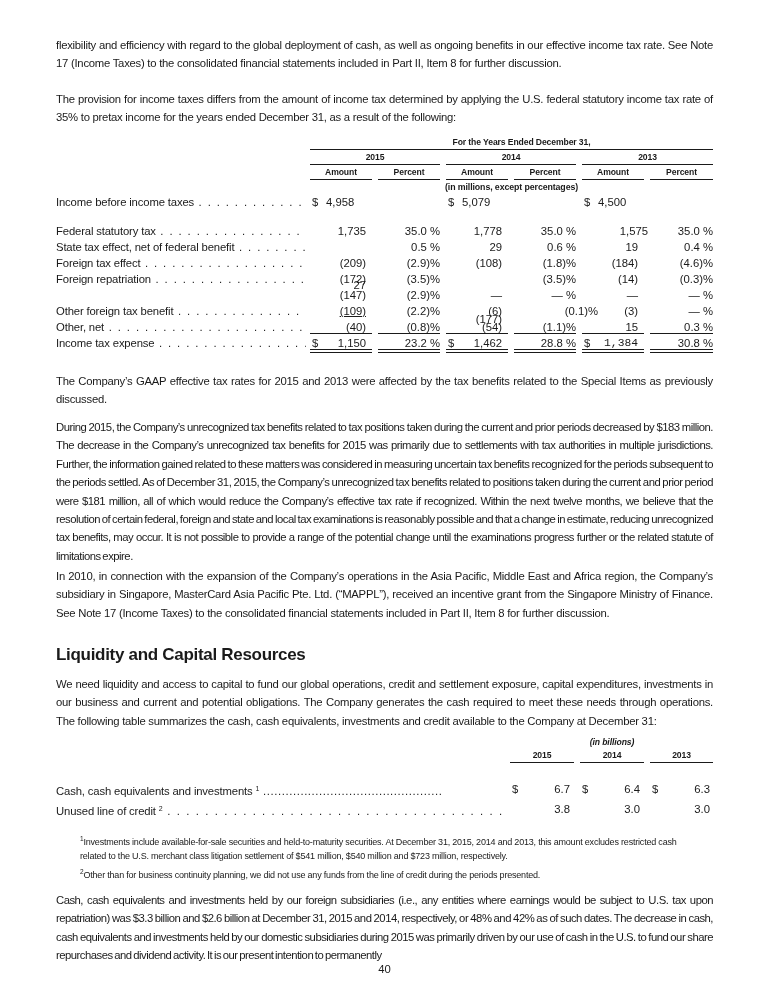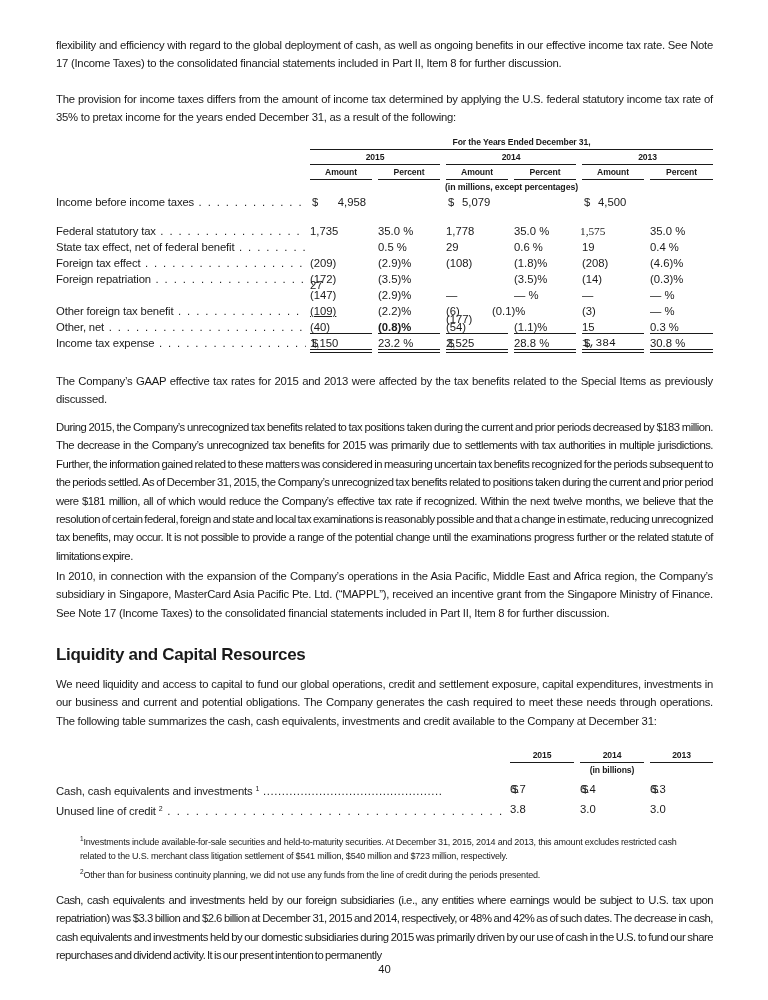--- a/index.html
+++ b/index.html
@@ -18,21 +18,21 @@
     position: absolute; left: 0; margin: 0;
     font-size: 17px; font-weight: bold; letter-spacing: -0.3px;
   }
   
   .tt { position: absolute; left: 0; width: 657px; font-size: 11.3px; }
   .hdr { position: absolute; font-size: 8.6px; font-weight: bold; text-align: center; letter-spacing: -0.1px; }
   .rule { position: absolute; height: 0; border-top: 1.2px solid #1a1a1a; }
   .row { position: absolute; left: 0; width: 657px; height: 16px; line-height: 16px; }
   .lbl { position: absolute; left: 0; white-space: nowrap; overflow: hidden; letter-spacing: -0.15px; }
   .dots { color: #1a1a1a; letter-spacing: 1.4px; }
-  .cell { position: absolute; white-space: nowrap; }
+  .cell { position: absolute; text-align: right; white-space: nowrap; }
   .dollar { position: absolute; }
   .ul1 { position: absolute; height: 0; border-top: 1px solid #1a1a1a; }
   .ul2 { position: absolute; height: 2px; border-top: 1px solid #1a1a1a; border-bottom: 1px solid #1a1a1a; }
   .fn { position: absolute; font-size: 9px; line-height: 14px; letter-spacing: -0.2px; }
   .fn sup { font-size: 6.5px; vertical-align: 4px; }
   .lbl sup { font-size: 7px; vertical-align: 4px; }
   .pageno { position: absolute; left: 0; width: 657px; text-align: center; font-size: 11.3px; }
 </style>
 </head>
 <body>
@@ -64,53 +64,53 @@
     <div class="rule" style="left:390px;width:62px;top:179px;"></div>
     <div class="rule" style="left:458px;width:62px;top:179px;"></div>
     <div class="rule" style="left:526px;width:62px;top:179px;"></div>
     <div class="rule" style="left:594px;width:63px;top:179px;"></div>
 
     <div class="hdr" style="left:254px;width:403px;top:182px;font-size:8.8px;">(in millions, except percentages)</div>
 
     <div class="row" style="top:194px;">
       <div class="lbl" style="width:250px;"><span>Income before income taxes</span><span class="dots"> . . . . . . . . . . . . . . . .</span></div>
       <span class="dollar" style="left:256px;">$</span>
-      <span class="cell" style="left:270px;width:40px;text-align:right;">4,958</span>
+      <span class="cell" style="left:270px;width:40px;text-align:left;">4,958</span>
       <span class="dollar" style="left:392px;">$</span>
       <span class="cell" style="left:406px;width:40px;text-align:left;">5,079</span>
       <span class="dollar" style="left:528px;">$</span>
       <span class="cell" style="left:542px;width:40px;text-align:left;">4,500</span>
     </div>
 
     <div id="tax-rows">
         <div class="row" style="top: 223px;">
           <div class="lbl" style="width: 250px;"><span>Federal statutory tax</span><span class="dots"> . . . . . . . . . . . . . . . . . . . . . . . .</span></div>
           <span class="cell" style="left: 254px; width: 56px;">1,735</span>
           <span class="cell" style="left: 322px; width: 62px;">35.0 %</span>
           <span class="cell" style="left: 390px; width: 56px;">1,778</span>
           <span class="cell" style="left: 458px; width: 62px;">35.0 %</span>
-          <span class="cell" style="left: 524px; width: 56px; font-family: Liberation Serif, serif;">1,575</span>
+          <span class="cell" style="left: 536px; width: 56px;">1,575</span>
           <span class="cell" style="left: 594px; width: 63px;">35.0 %</span>
         </div>
         <div class="row" style="top: 239px;">
           <div class="lbl" style="width: 250px;"><span>State tax effect, net of federal benefit</span><span class="dots"> . . . . . . . . .</span></div>
           <span class="cell" style="left: 254px; width: 56px; margin-top: 38px;">27</span>
           <span class="cell" style="left: 322px; width: 62px;">0.5 %</span>
           <span class="cell" style="left: 390px; width: 56px;">29</span>
           <span class="cell" style="left: 458px; width: 62px;">0.6 %</span>
           <span class="cell" style="left: 526px; width: 56px;">19</span>
           <span class="cell" style="left: 594px; width: 63px;">0.4 %</span>
         </div>
         <div class="row" style="top: 255px;">
           <div class="lbl" style="width: 250px;"><span>Foreign tax effect</span><span class="dots"> . . . . . . . . . . . . . . . . . . . . . . . . . . .</span></div>
           <span class="cell" style="left: 254px; width: 56px;">(209)</span>
           <span class="cell" style="left: 322px; width: 62px;">(2.9)%</span>
           <span class="cell" style="left: 390px; width: 56px;">(108)</span>
           <span class="cell" style="left: 458px; width: 62px;">(1.8)%</span>
-          <span class="cell" style="left: 526px; width: 56px;">(208)</span>
+          <span class="cell" style="left: 526px; width: 56px;">(184)</span>
           <span class="cell" style="left: 594px; width: 63px;">(4.6)%</span>
         </div>
         <div class="row" style="top: 271px;">
           <div class="lbl" style="width: 250px;"><span>Foreign repatriation</span><span class="dots"> . . . . . . . . . . . . . . . . . . . . . . .</span></div>
           <span class="cell" style="left: 254px; width: 56px;">(172)</span>
           <span class="cell" style="left: 322px; width: 62px;">(3.5)%</span>
           <span class="cell" style="left: 390px; width: 56px; margin-top: 40px;">(177)</span>
           <span class="cell" style="left: 458px; width: 62px;">(3.5)%</span>
           <span class="cell" style="left: 526px; width: 56px;">(14)</span>
           <span class="cell" style="left: 594px; width: 63px;">(0.3)%</span>
@@ -121,49 +121,49 @@
           <span class="cell" style="left: 390px; width: 56px;">—</span>
           <span class="cell" style="left: 458px; width: 62px;">— %</span>
           <span class="cell" style="left: 526px; width: 56px;">—</span>
           <span class="cell" style="left: 594px; width: 63px;">— %</span>
         </div>
         <div class="row" style="top: 303px;">
           <div class="lbl" style="width: 250px;"><span>Other foreign tax benefit</span><span class="dots"> . . . . . . . . . . . . . . . . . . . .</span></div>
           <span class="cell" style="left: 254px; width: 56px; text-decoration: underline;">(109)</span>
           <span class="cell" style="left: 322px; width: 62px;">(2.2)%</span>
           <span class="cell" style="left: 390px; width: 56px;">(6)</span>
-          <span class="cell" style="left: 436px; width: 62px;">(0.1)%</span>
+          <span class="cell" style="left: 480px; width: 62px;">(0.1)%</span>
           <span class="cell" style="left: 526px; width: 56px;">(3)</span>
           <span class="cell" style="left: 594px; width: 63px;">— %</span>
         </div>
         <div class="row" style="top: 319px;">
           <div class="lbl" style="width: 250px;"><span>Other, net</span><span class="dots"> . . . . . . . . . . . . . . . . . . . . . . . . . . . . . . . . .</span></div>
           <span class="cell" style="left: 254px; width: 56px;">(40)</span>
-          <span class="cell" style="left: 322px; width: 62px; font-weight: bold;">(0.8)%</span>
+          <span class="cell" style="left: 322px; width: 62px;">(0.8)%</span>
           <span class="cell" style="left: 390px; width: 56px;">(54)</span>
           <span class="cell" style="left: 458px; width: 62px;">(1.1)%</span>
           <span class="cell" style="left: 526px; width: 56px;">15</span>
           <span class="cell" style="left: 594px; width: 63px;">0.3 %</span>
         </div>
       </div>
 
     <div class="ul1" style="left:254px;width:62px;top:333px;"></div>
     <div class="ul1" style="left:322px;width:62px;top:333px;"></div>
     <div class="ul1" style="left:390px;width:62px;top:333px;"></div>
     <div class="ul1" style="left:458px;width:62px;top:333px;"></div>
     <div class="ul1" style="left:526px;width:62px;top:333px;"></div>
     <div class="ul1" style="left:594px;width:63px;top:333px;"></div>
 
     <div class="row" style="top:335px;">
       <div class="lbl" style="width:250px;"><span>Income tax expense</span><span class="dots"> . . . . . . . . . . . . . . . . . . . . . .</span></div>
       <span class="dollar" style="left:256px;">$</span>
       <span class="cell" style="left:254px;width:56px;">1,150</span>
       <span class="cell" style="left:322px;width:62px;">23.2 %</span>
       <span class="dollar" style="left:392px;">$</span>
-      <span class="cell" style="left:390px;width:56px;">2,525</span>
+      <span class="cell" style="left:390px;width:56px;">1,462</span>
       <span class="cell" style="left:458px;width:62px;">28.8 %</span>
       <span class="dollar" style="left:528px;">$</span>
       <span class="cell" style="left:526px;width:56px;font-family:Liberation Mono, monospace;">1,384</span>
       <span class="cell" style="left:594px;width:63px;">30.8 %</span>
     </div>
     <div class="ul2" style="left:254px;width:62px;top:349px;"></div>
     <div class="ul2" style="left:322px;width:62px;top:349px;"></div>
     <div class="ul2" style="left:390px;width:62px;top:349px;"></div>
     <div class="ul2" style="left:458px;width:62px;top:349px;"></div>
     <div class="ul2" style="left:526px;width:62px;top:349px;"></div>
@@ -178,21 +178,21 @@
 
   <div class="p" style="top:675px;">We need liquidity and access to capital to fund our global operations, credit and settlement exposure, capital expenditures, investments in our business and current and potential obligations.  The Company generates the cash required to meet these needs through operations.  The following table summarizes the cash, cash equivalents, investments and credit available to the Company at December 31:</div>
 
   <div class="tt" style="top:0;">
     <div class="hdr" style="left:454px;width:64px;top:750px;">2015</div>
     <div class="hdr" style="left:524px;width:64px;top:750px;">2014</div>
     <div class="hdr" style="left:594px;width:63px;top:750px;">2013</div>
     <div class="rule" style="left:454px;width:64px;top:762px;"></div>
     <div class="rule" style="left:524px;width:64px;top:762px;"></div>
     <div class="rule" style="left:594px;width:63px;top:762px;"></div>
-    <div class="hdr" style="left:524px;width:64px;top:765px;">(in billions)</div>
+    <div class="hdr" style="left:524px;width:64px;top:737px;font-style:italic;">(in billions)</div>
 
     <div id="cash-rows">
         <div class="row" style="top: 781px;">
           <div class="lbl" style="width: 450px;"><span>Cash, cash equivalents and investments</span><span> </span><sup>1</sup><span class="dots" style="letter-spacing: 0.6px;"> ................................................</span></div>
           <span class="dollar" style="left: 456px;">$</span>
           <span class="cell" style="left: 454px; width: 60px;">6.7</span>
           <span class="dollar" style="left: 526px;">$</span>
           <span class="cell" style="left: 524px; width: 60px;">6.4</span>
           <span class="dollar" style="left: 596px;">$</span>
           <span class="cell" style="left: 594px; width: 60px;">6.3</span>

